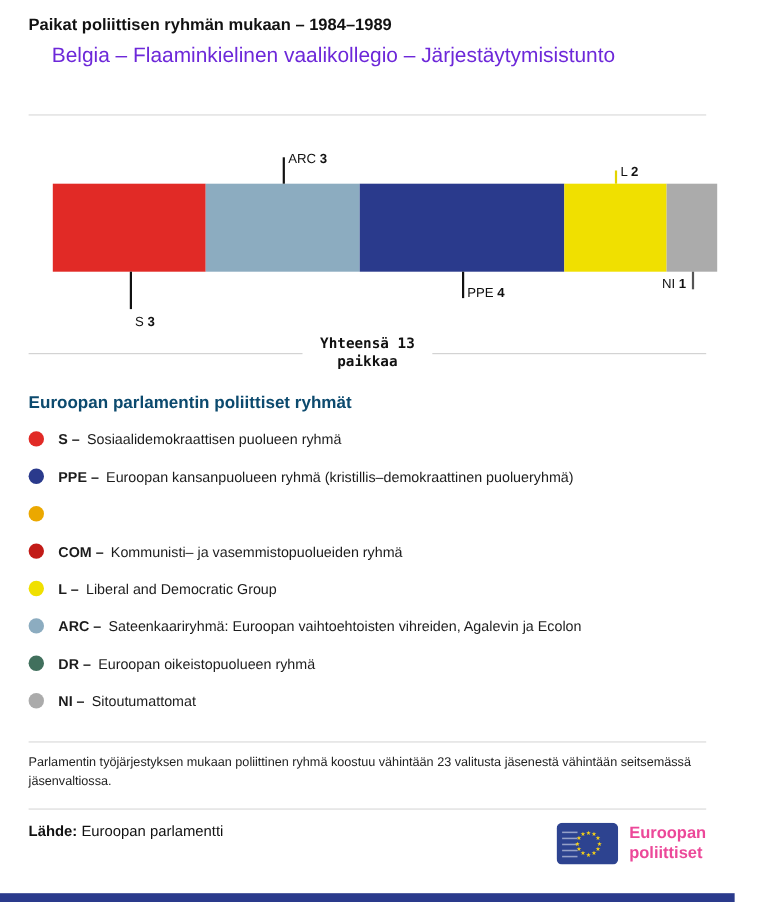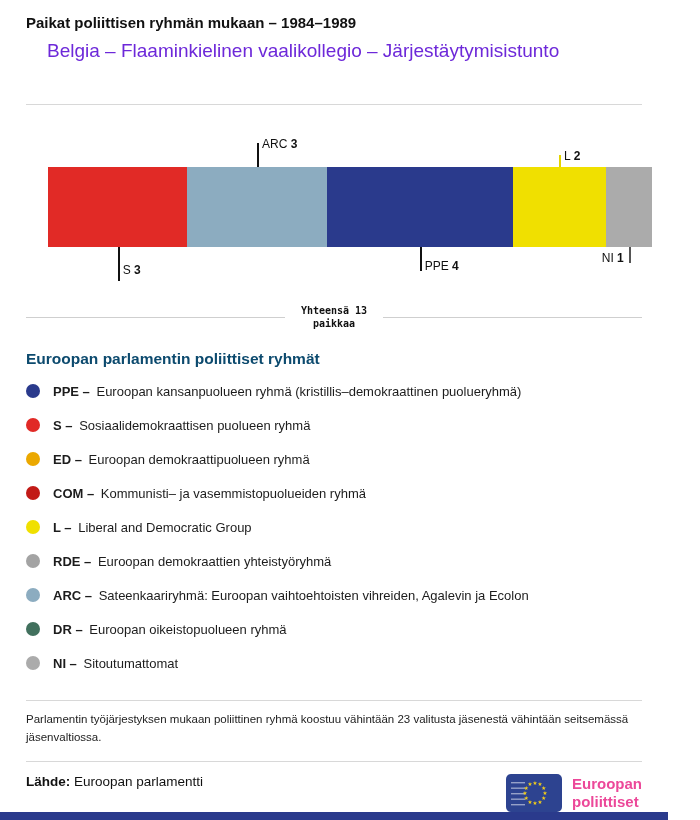--- a/index.html
+++ b/index.html
@@ -21,21 +21,21 @@
 
   .chart { position:relative; height:156px; margin:32px 0 0 22px; width:604px; }
   .bar { position:absolute; top:30px; left:0; width:100%; height:80px; display:flex; }
   .segment { height:100%; }
   .callout-line { position:absolute; width:2px; background:#111; }
   .callout-label { position:absolute; font-size:12px; white-space:nowrap; color:#111; }
   .callout-label b { font-weight:700; }
 
   .total { display:flex; align-items:center; margin-top:12px; }
   .total .rule { flex:1; border-top:1px solid #cfcfcf; height:0; }
-  .total-text { font-family:"DejaVu Sans Mono", monospace; font-weight:700; font-size:10px; line-height:1.27; text-align:center; margin:0 16px; color:#111; }
+  .total-text { font-family:"DejaVu Sans Mono", monospace; font-weight:700; font-size:13px; line-height:1.27; text-align:center; margin:0 16px; color:#111; }
 
   .legend-heading { font-size:15.5px; font-weight:700; margin-top:20px; color:#0c4a6e; }
   .legend-list { margin-top:6px; }
   .legend-item { display:flex; align-items:center; height:34px; font-size:13px; color:#1c1c1c; }
   .legend-dot { width:14px; height:14px; border-radius:50%; margin-right:13px; flex:0 0 14px; }
   .legend-item strong { font-weight:700; margin-right:3px; }
 
   .footnote { font-size:11.5px; line-height:1.55; margin-top:10px; color:#222; max-width:652px; }
 
   .source-row { display:flex; justify-content:space-between; margin-top:12px; }
@@ -62,21 +62,21 @@
   <div class="chart">
     <div class="bar">
         <div class="segment" style="width: 23.0769%; background: rgb(225, 42, 38);"></div>
         <div class="segment" style="width: 23.0769%; background: rgb(140, 172, 192);"></div>
         <div class="segment" style="width: 30.7692%; background: rgb(42, 58, 140);"></div>
         <div class="segment" style="width: 15.3846%; background: rgb(240, 224, 0);"></div>
         <div class="segment" style="width: 7.69231%; background: rgb(171, 171, 171);"></div>
       </div>
 
   <div class="callout-line" style="left: 11.5385%; height: 34px; background: rgb(17, 17, 17); top: 110px;"></div>
-      <div class="callout-label" style="left: calc(11.5385% + 5px); top: 126px;"><span>S </span><b>3</b></div>
+      <div class="callout-label" style="left: calc(11.5385% + 5px); top: 148px;"><span>S </span><b>3</b></div>
       <div class="callout-line" style="left: 34.6154%; height: 24px; background: rgb(17, 17, 17); top: 6px;"></div>
       <div class="callout-label" style="left: calc(34.6154% + 5px); top: 0px;"><span>ARC </span><b>3</b></div>
       <div class="callout-line" style="left: 61.5385%; height: 24px; background: rgb(17, 17, 17); top: 110px;"></div>
       <div class="callout-label" style="left: calc(61.5385% + 5px); top: 122px;"><span>PPE </span><b>4</b></div>
       <div class="callout-line" style="left: 84.6154%; height: 12px; background: rgb(227, 212, 0); top: 18px;"></div>
       <div class="callout-label" style="left: calc(84.6154% + 5px); top: 12px;"><span>L </span><b>2</b></div>
       <div class="callout-line" style="left: 96.1538%; height: 16px; background: rgb(85, 85, 85); top: 110px;"></div>
       <div class="callout-label" style="right: calc(3.84615% + 5px); top: 114px;"><span>NI </span><b>1</b></div>
     </div>
 
@@ -85,42 +85,37 @@
     <div class="total-text">
       <div>Yhteensä 13</div>
       <div>paikkaa</div>
     </div>
     <span class="rule"></span>
   </div>
 
   <div class="legend-heading">Euroopan parlamentin poliittiset ryhmät</div>
   <div class="legend-list">
       <div class="legend-item">
+        <span class="legend-dot" style="background: rgb(225, 42, 38);"></span>
+        <span><strong>S –</strong> Sosiaalidemokraattisen puolueen ryhmä</span>
+      </div>
+      <div class="legend-item">
         <span class="legend-dot" style="background: rgb(42, 58, 140);"></span>
         <span><strong>PPE –</strong> Euroopan kansanpuolueen ryhmä (kristillis–demokraattinen puolueryhmä)</span>
       </div>
       <div class="legend-item">
-        <span class="legend-dot" style="background: rgb(225, 42, 38);"></span>
-        <span><strong>S –</strong> Sosiaalidemokraattisen puolueen ryhmä</span>
-      </div>
-      <div class="legend-item">
         <span class="legend-dot" style="background: rgb(235, 168, 0);"></span>
-        <span><strong>ED –</strong> Euroopan demokraattipuolueen ryhmä</span>
       </div>
       <div class="legend-item">
         <span class="legend-dot" style="background: rgb(194, 27, 23);"></span>
         <span><strong>COM –</strong> Kommunisti– ja vasemmistopuolueiden ryhmä</span>
       </div>
       <div class="legend-item">
         <span class="legend-dot" style="background: rgb(240, 224, 0);"></span>
         <span><strong>L –</strong> Liberal and Democratic Group</span>
-      </div>
-      <div class="legend-item">
-        <span class="legend-dot" style="background: rgb(163, 163, 163);"></span>
-        <span><strong>RDE –</strong> Euroopan demokraattien yhteistyöryhmä</span>
       </div>
       <div class="legend-item">
         <span class="legend-dot" style="background: rgb(140, 172, 192);"></span>
         <span><strong>ARC –</strong> Sateenkaariryhmä: Euroopan vaihtoehtoisten vihreiden, Agalevin ja Ecolon</span>
       </div>
       <div class="legend-item">
         <span class="legend-dot" style="background: rgb(65, 112, 93);"></span>
         <span><strong>DR –</strong> Euroopan oikeistopuolueen ryhmä</span>
       </div>
       <div class="legend-item">

